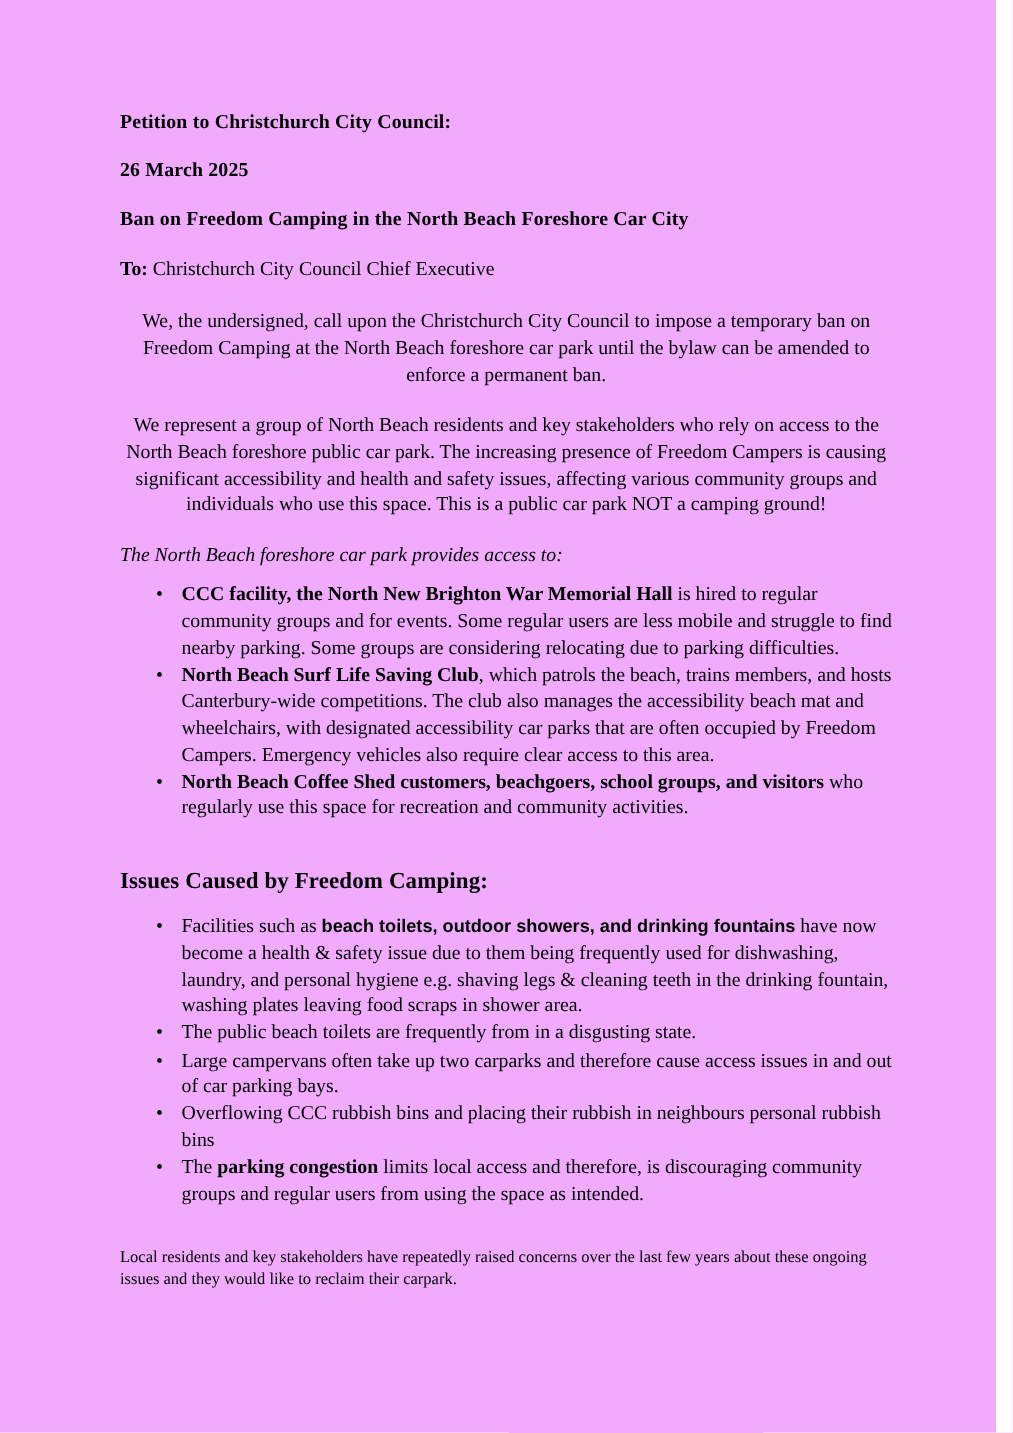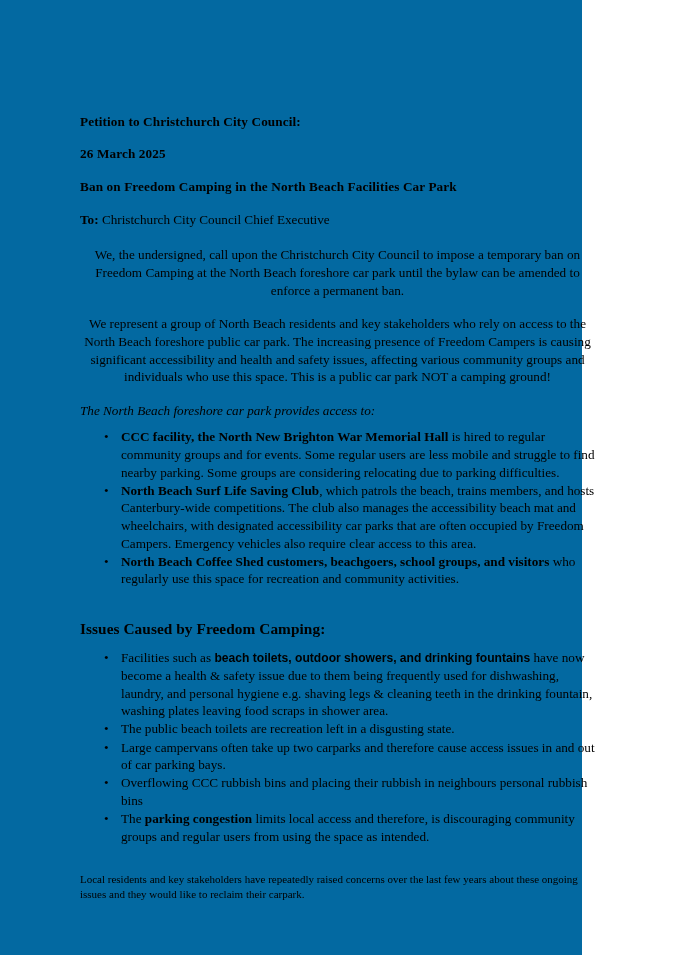--- a/index.html
+++ b/index.html
@@ -10,25 +10,25 @@
   body {
     width: 675px;
     height: 955px;
     overflow: hidden;
     font-family: "Liberation Serif", "DejaVu Serif", serif;
     color: #000000;
     -webkit-font-smoothing: antialiased;
   }
   .page {
     position: relative;
-    width: 582px;
+    width: 664px;
     height: 955px;
-    background: #0369a1;
+    background: #f0abfc;
     box-sizing: border-box;
-    padding: 114px 80px 0 80px;
+    padding: 73px 80px 0 80px;
   }
   .doc {
     width: 515px;
   }
 
   .heading-bold {
     font-size: 13.2px;
     font-weight: bold;
     line-height: 1.16;
     margin: 0 0 17px 0;
@@ -95,41 +95,41 @@
 </head>
 <body>
 
 <div class="page">
   <div class="doc">
 
     <div class="heading-bold">Petition to Christchurch City Council:</div>
 
     <div class="heading-bold">26 March 2025</div>
 
-    <div class="heading-bold">Ban on Freedom Camping in the North Beach Facilities Car Park</div>
+    <div class="heading-bold">Ban on Freedom Camping in the North Beach Foreshore Car City</div>
 
     <p class="to-line"><span class="b">To:</span><span> Christchurch City Council Chief Executive</span></p>
 
     <p class="body-para">We, the undersigned, call upon the Christchurch City Council to impose a temporary ban on Freedom Camping at the North Beach foreshore car park until the bylaw can be amended to enforce a permanent ban.</p>
 
     <p class="body-para">We represent a group of North Beach residents and key stakeholders who rely on access to the North Beach foreshore public car park. The increasing presence of Freedom Campers is causing significant accessibility and health and safety issues, affecting various community groups and individuals who use this space. This is a public car park NOT a camping ground!</p>
 
     <p class="lead-in">The North Beach foreshore car park provides access to:</p>
 
     <ul class="bullets">
       <li><span class="b">CCC facility, the North New Brighton War Memorial Hall</span><span> is hired to regular community groups and for events. Some regular users are less mobile and struggle to find nearby parking. Some groups are considering relocating due to parking difficulties.</span></li>
       <li><span class="b">North Beach Surf Life Saving Club</span><span>, which patrols the beach, trains members, and hosts Canterbury-wide competitions. The club also manages the accessibility beach mat and wheelchairs, with designated accessibility car parks that are often occupied by Freedom Campers. Emergency vehicles also require clear access to this area.</span></li>
       <li><span class="b">North Beach Coffee Shed customers, beachgoers, school groups, and visitors</span><span> who regularly use this space for recreation and community activities.</span></li>
     </ul>
 
     <div class="section-heading">Issues Caused by Freedom Camping:</div>
 
     <ul class="bullets">
       <li><span>Facilities such as </span><span class="b-sans">beach toilets, outdoor showers, and drinking fountains</span><span> have now become a health &amp; safety issue due to them being frequently used for dishwashing, laundry, and personal hygiene e.g. shaving legs &amp; cleaning teeth in the drinking fountain, washing plates leaving food scraps in shower area.</span></li>
-      <li><span>The public beach toilets are recreation left in a disgusting state.</span><span class="b"></span><span></span></li>
+      <li><span>The public beach toilets are frequently from in a disgusting state.</span><span class="b"></span><span></span></li>
       <li><span>Large campervans often take up two carparks and therefore cause access issues in and out of car parking bays.</span><span class="b"></span><span></span></li>
       <li><span>Overflowing CCC rubbish bins and placing their rubbish in neighbours personal rubbish bins</span><span class="b"></span><span></span></li>
       <li><span>The </span><span class="b">parking congestion</span><span> limits local access and therefore, is discouraging community groups and regular users from using the space as intended.</span></li>
     </ul>
 
     <p class="closing">Local residents and key stakeholders have repeatedly raised concerns over the last few years about these ongoing issues and they would like to reclaim their carpark.</p>
 
   </div>
 </div>
 

